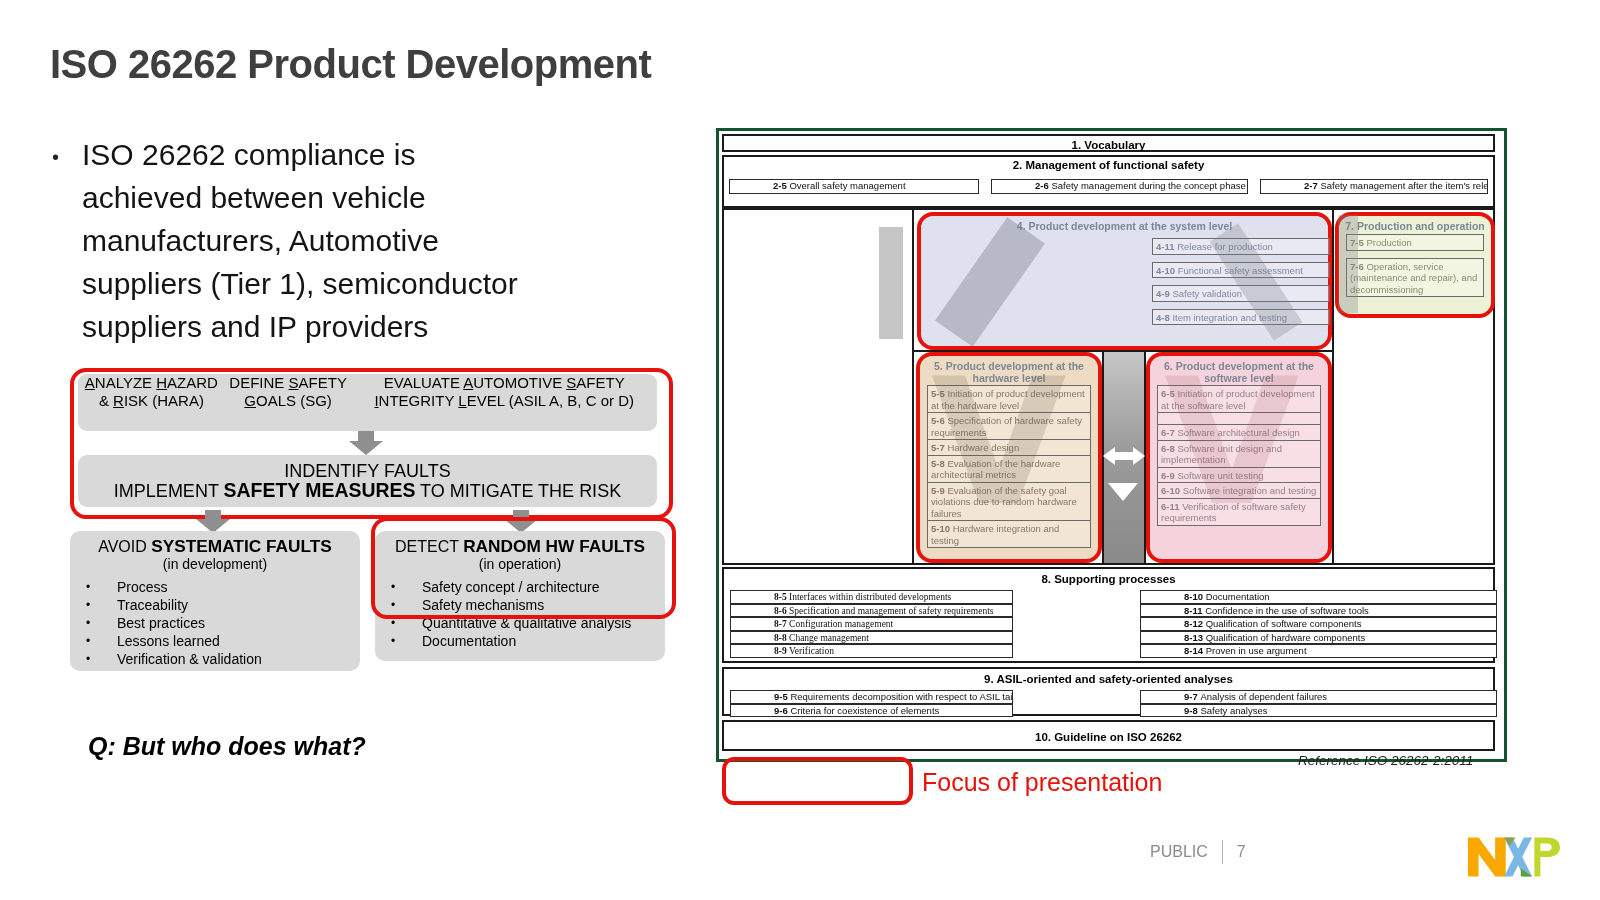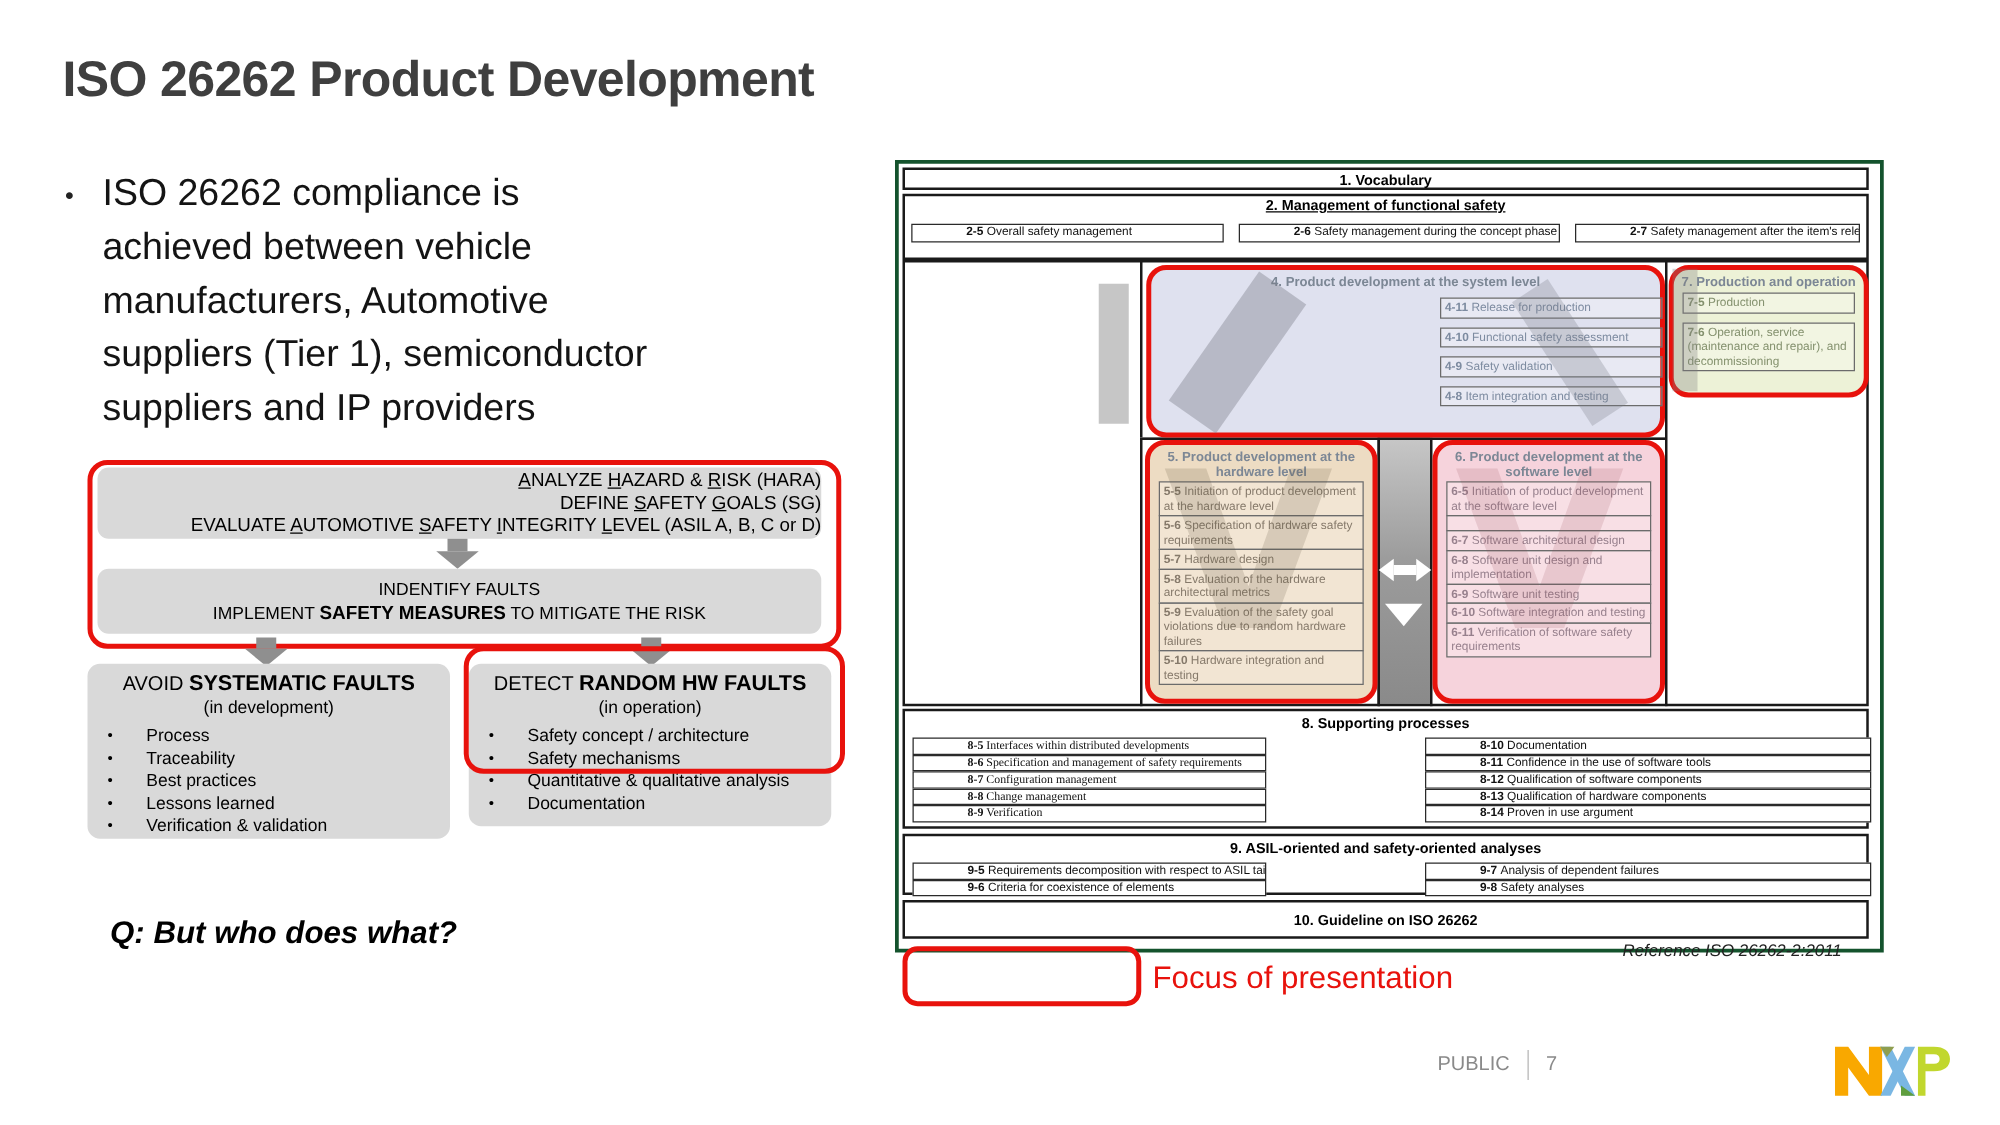--- a/index.html
+++ b/index.html
@@ -8,24 +8,24 @@
   .abs{position:absolute;}
 
   
   .title{left:50px;top:42px;font-size:40px;font-weight:bold;color:#3f3f3f;letter-spacing:-0.5px;}
   .bullet-dot{left:52px;top:146px;font-size:20px;color:#222;}
   .bullet-text{left:82px;top:133px;width:600px;font-size:30px;line-height:43px;color:#141414;}
 
   .focus{border:4px solid var(--focus-red,#e8120c);border-radius:16px;}
   .graybox{background:var(--box-gray,#d9d9d9);border-radius:9px;}
   .flow-red{left:70px;top:368px;width:595px;height:143px;}
-  .boxA{left:78px;top:374px;width:579px;height:57px;display:flex;flex-direction:column;justify-content:center;
-        text-align:right;font-size:15px;line-height:18px;color:#000;}
+  .boxA{left:78px;top:374px;width:579px;height:57px;display:flex;flex-direction:row;justify-content:center;
+        text-align:center;font-size:15px;line-height:18px;color:#000;}
   .boxB{left:78px;top:455px;width:579px;height:52px;display:flex;flex-direction:column;justify-content:center;
-        text-align:center;font-size:14px;line-height:19px;color:#000;}
+        text-align:center;font-size:18px;line-height:19px;color:#000;}
   .sg-u{text-decoration:underline;}
   .sg-b{font-weight:bold;font-size:1.08em;}
 
   .arr-shaft{background:#8f8f8f;}
   .arr-head{width:0;height:0;border-left:17px solid transparent;border-right:17px solid transparent;border-top:14px solid #8f8f8f;}
 
   .fault-box{width:290px;border-radius:10px;background:var(--box-gray,#d9d9d9);padding-top:6px;}
   .fault-title{text-align:center;font-size:16px;line-height:19px;color:#000;}
   .fault-sub{text-align:center;font-size:14px;line-height:17px;color:#000;margin-bottom:5px;}
   .fb{position:relative;font-size:14px;line-height:18px;color:#000;padding-left:47px;}
@@ -127,21 +127,21 @@
 
   <div class="abs question">Q: But who does what?</div>
 
   <div class="abs map">
 
     <div class="mbox" style="left:3px;top:3px;width:773px;height:18px;">
       <div class="row-title" style="padding-top:2px;">1. Vocabulary</div>
     </div>
 
     <div class="mbox" style="left:3px;top:24px;width:773px;height:53px;">
-      <div class="row-title" style="padding-top:1px;text-decoration:underline;">2. Management of functional safety</div>
+      <div class="row-title" style="padding-top:1px;">2. Management of functional safety</div>
       <div class="grid2" style="margin:7px 5px 0;grid-template-columns:250px 257px 228px;column-gap:12px;">
           <div class="rb mgmt"><b>2-5 </b>Overall safety management</div>
           <div class="rb mgmt"><b>2-6 </b>Safety management during the concept phase and the product development</div>
           <div class="rb mgmt"><b>2-7 </b>Safety management after the item's release for production</div>
         </div>
     </div>
 
     <div class="cell" style="left:3px;top:77px;width:192px;height:357px;"></div>
     <div class="cell" style="left:193px;top:77px;width:422px;height:144px;"></div>
     <div class="cell" style="left:193px;top:219px;width:192px;height:215px;"></div>

